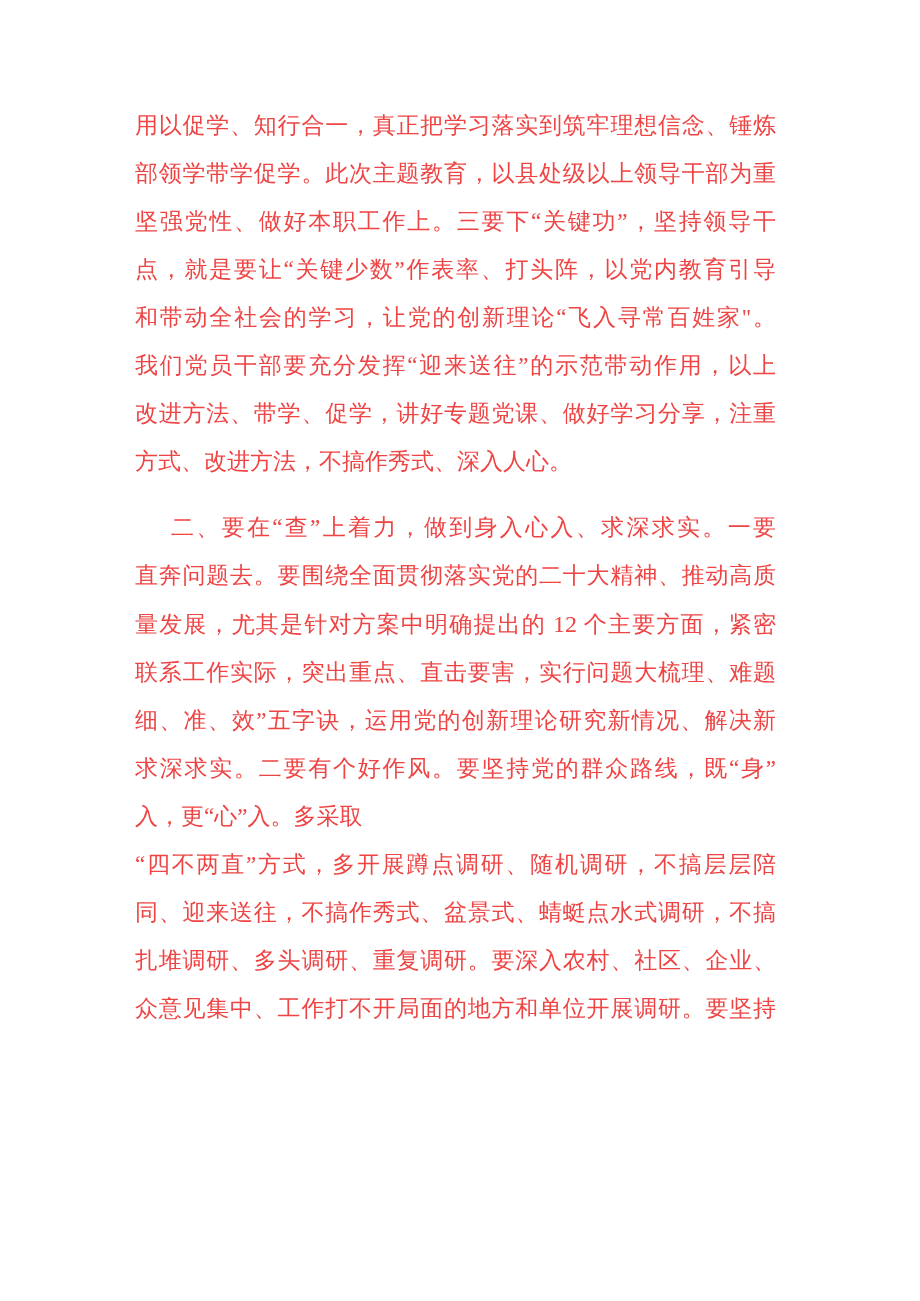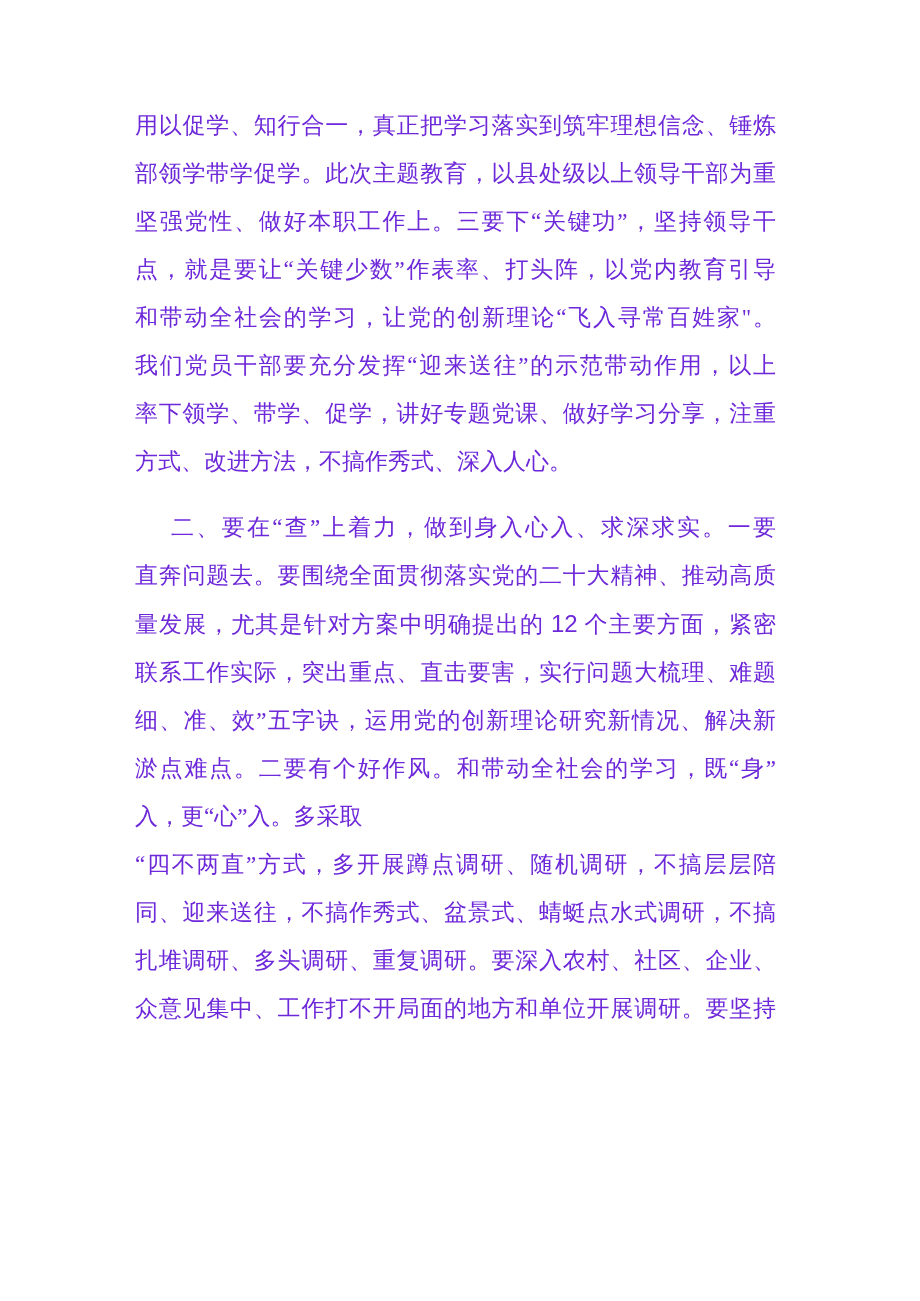--- a/index.html
+++ b/index.html
@@ -38,47 +38,47 @@
   .line.fill {
     white-space: normal;
     text-align: justify;
     text-align-last: justify;
   }
   .line.indent {
     padding-left: 36px;
     box-sizing: border-box;
   }
   .num {
-    font-family: Liberation Sans, sans-serif;
+    font-family: Liberation Serif, serif;
     font-size: 24px;
     margin-top: 15px;
   }
 </style>
 </head>
 <body>
 
 <div class="page" style="background: rgb(255, 255, 255);">
-  <div class="content" style="color: #6d28d9;">
+  <div class="content" style="color: #ef4444;">
       <div class="paragraph">
         <div class="line fill">用以促学、知行合一，真正把学习落实到筑牢理想信念、锤炼</div>
         <div class="line fill">部领学带学促学。此次主题教育，以县处级以上领导干部为重</div>
         <div class="line fill">坚强党性、做好本职工作上。三要下“关键功”，坚持领导干</div>
         <div class="line fill">点，就是要让“关键少数”作表率、打头阵，以党内教育引导</div>
         <div class="line fill">和带动全社会的学习，让党的创新理论“飞入寻常百姓家"。</div>
         <div class="line fill">我们党员干部要充分发挥“迎来送往”的示范带动作用，以上</div>
-        <div class="line fill">率下领学、带学、促学，讲好专题党课、做好学习分享，注重</div>
+        <div class="line fill">改进方法、带学、促学，讲好专题党课、做好学习分享，注重</div>
         <div class="line">方式、改进方法，不搞作秀式、深入人心。</div>
       </div>
       <div class="paragraph">
         <div class="line fill indent">二、要在“查”上着力，做到身入心入、求深求实。一要</div>
         <div class="line fill">直奔问题去。要围绕全面贯彻落实党的二十大精神、推动高质</div>
         <div class="line fill">量发展，尤其是针对方案中明确提出的 <span class="num">12</span> 个主要方面，紧密</div>
         <div class="line fill">联系工作实际，突出重点、直击要害，实行问题大梳理、难题</div>
         <div class="line fill">细、准、效”五字诀，运用党的创新理论研究新情况、解决新</div>
-        <div class="line fill">淤点难点。二要有个好作风。和带动全社会的学习，既“身”</div>
+        <div class="line fill">求深求实。二要有个好作风。要坚持党的群众路线，既“身”</div>
         <div class="line">入，更“心”入。多采取</div>
         <div class="line fill">“四不两直”方式，多开展蹲点调研、随机调研，不搞层层陪</div>
         <div class="line fill">同、迎来送往，不搞作秀式、盆景式、蜻蜓点水式调研，不搞</div>
         <div class="line fill">扎堆调研、多头调研、重复调研。要深入农村、社区、企业、</div>
         <div class="line fill">众意见集中、工作打不开局面的地方和单位开展调研。要坚持</div>
       </div>
     </div>
 </div>
 
 </body></html>

